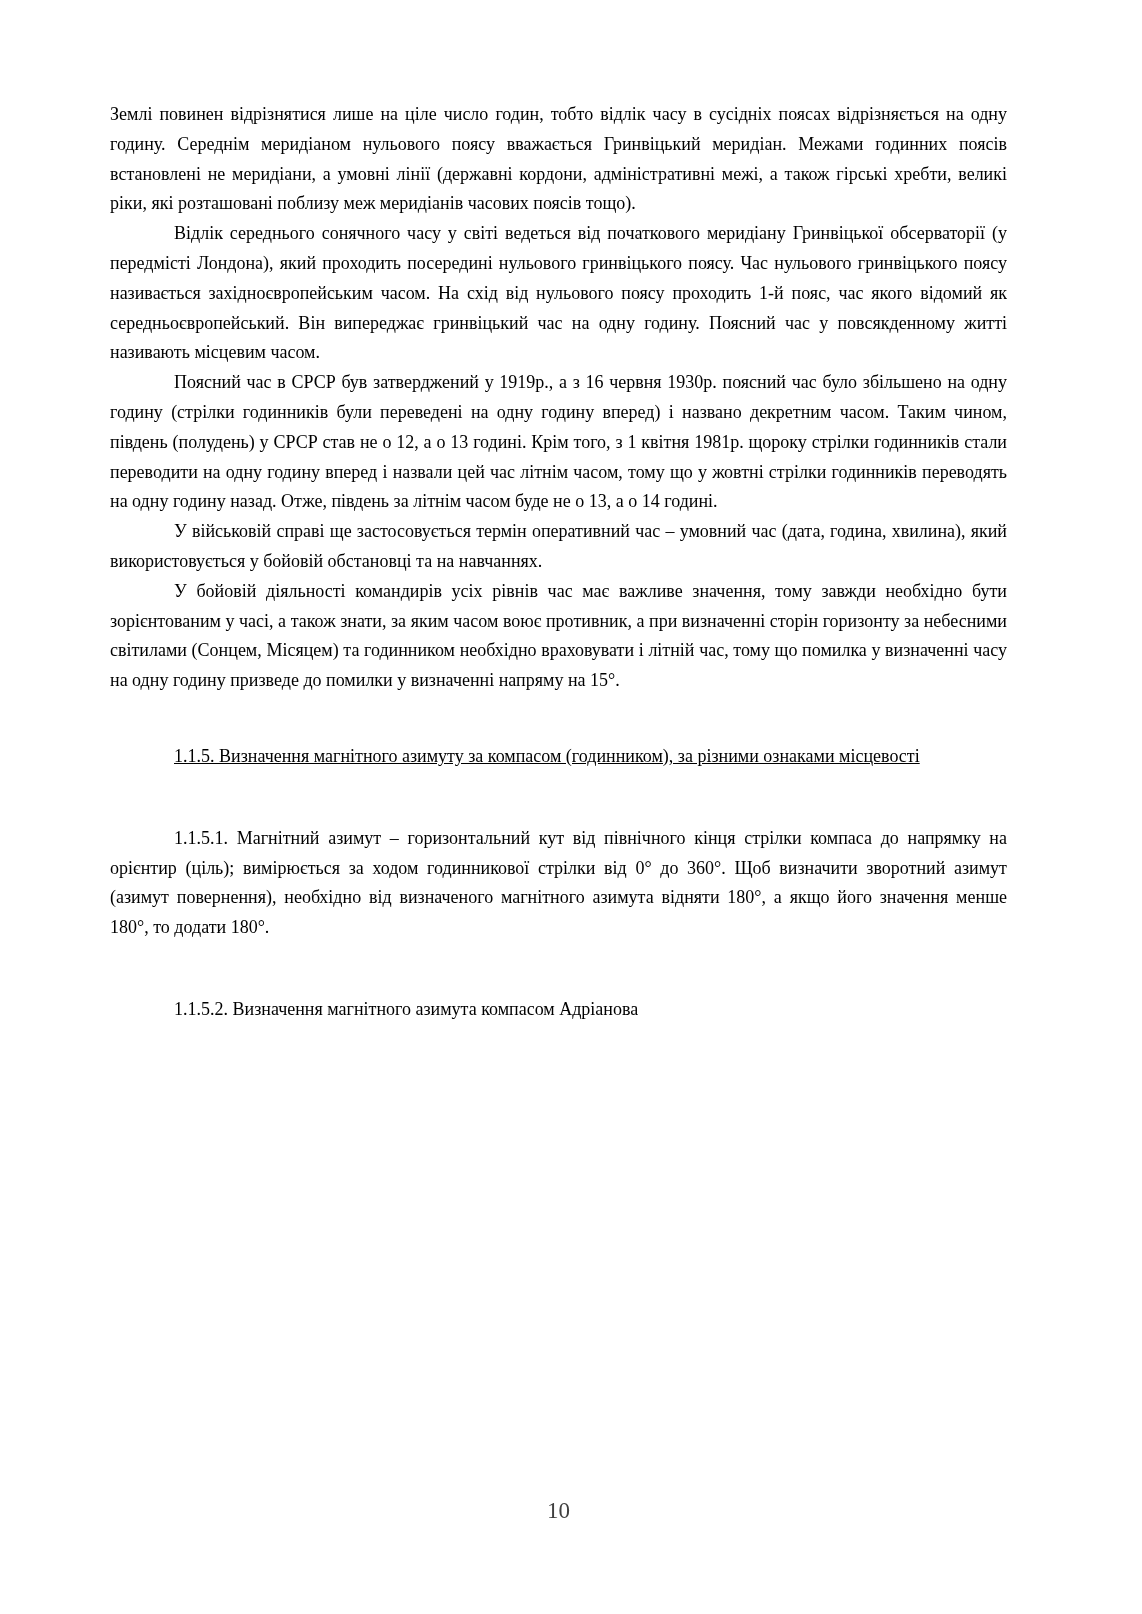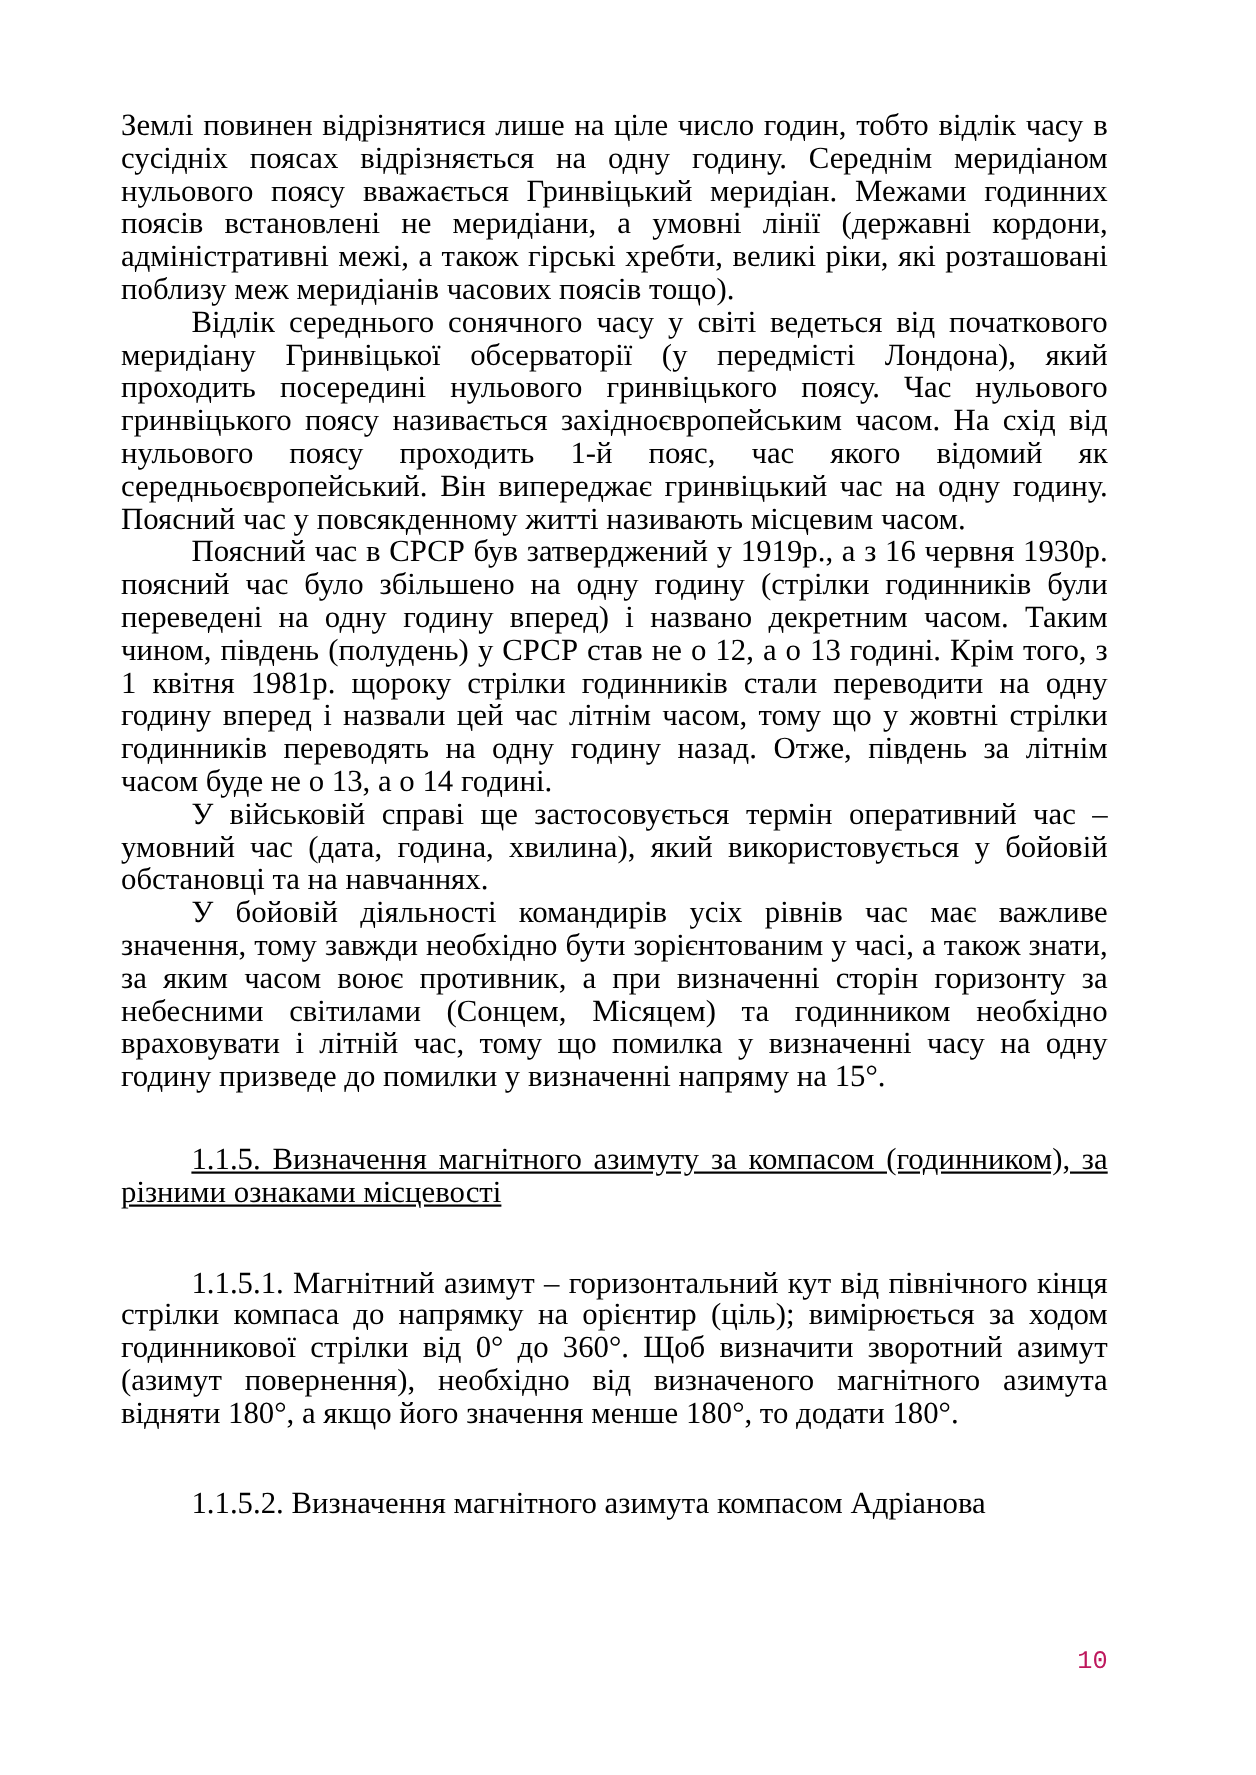--- a/index.html
+++ b/index.html
@@ -24,46 +24,45 @@
     background: #ffffff;
   }
   .content {
     position: absolute;
     top: 100px;
     left: 110px;
     width: 897px;
   }
   .para {
     margin: 0;
-    font-size: 28px;
+    font-size: 18px;
     line-height: 29.8px;
     text-align: justify;
     text-indent: 64px;
     color: #000000;
   }
   .para.no-indent {
     text-indent: 0;
   }
   .para.gap-lg {
     margin-top: 46px;
     text-decoration: underline;
   }
   .para.gap-md {
     margin-top: 52px;
   }
   .page-number {
     position: absolute;
     bottom: 88px;
     left: 110px;
     width: 897px;
-    text-align: right;
+    text-align: center;
     font-size: 23px;
     line-height: 29.8px;
-    color: #be185d;
-    font-family: Liberation Mono, monospace;
+    color: #404040;
   }
 </style>
 </head>
 <body>
 
 <div class="page">
   <div class="content">
 
     <p class="para no-indent">Землі повинен відрізнятися лише на ціле число годин, тобто відлік часу в сусідніх поясах відрізняється на одну годину. Середнім меридіаном нульового поясу вважається Гринвіцький меридіан. Межами годинних поясів встановлені не меридіани, а умовні лінії (державні кордони, адміністративні межі, а також гірські хребти, великі ріки, які розташовані поблизу меж меридіанів часових поясів тощо).</p>
 

